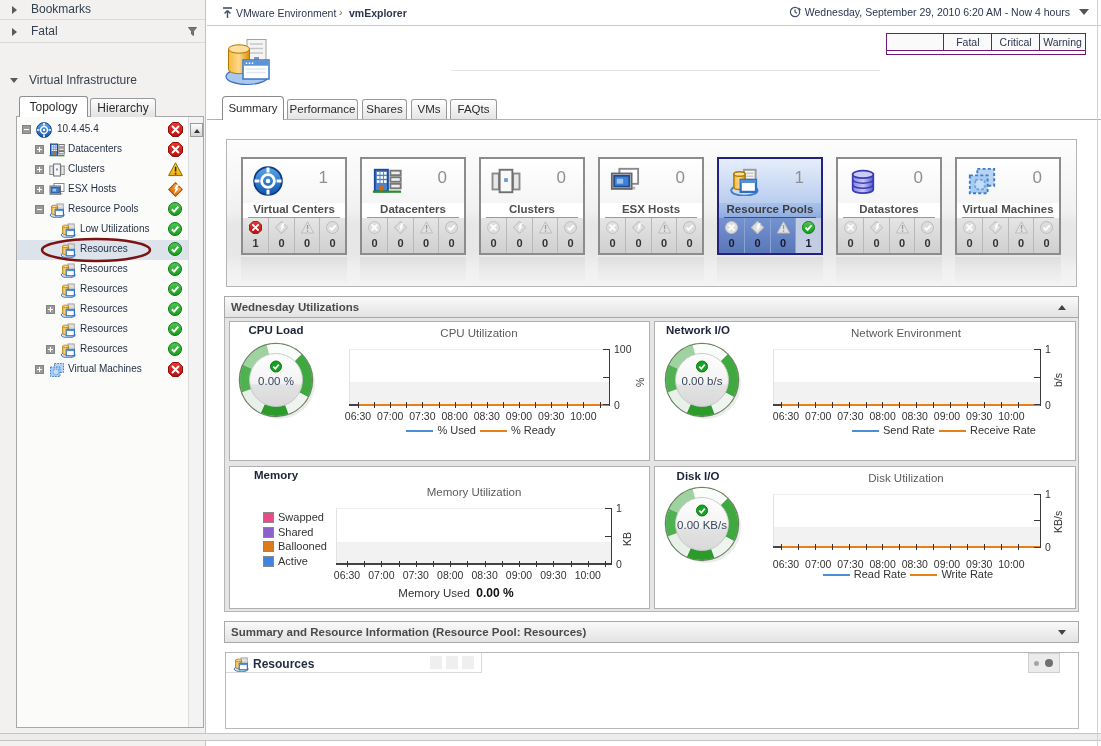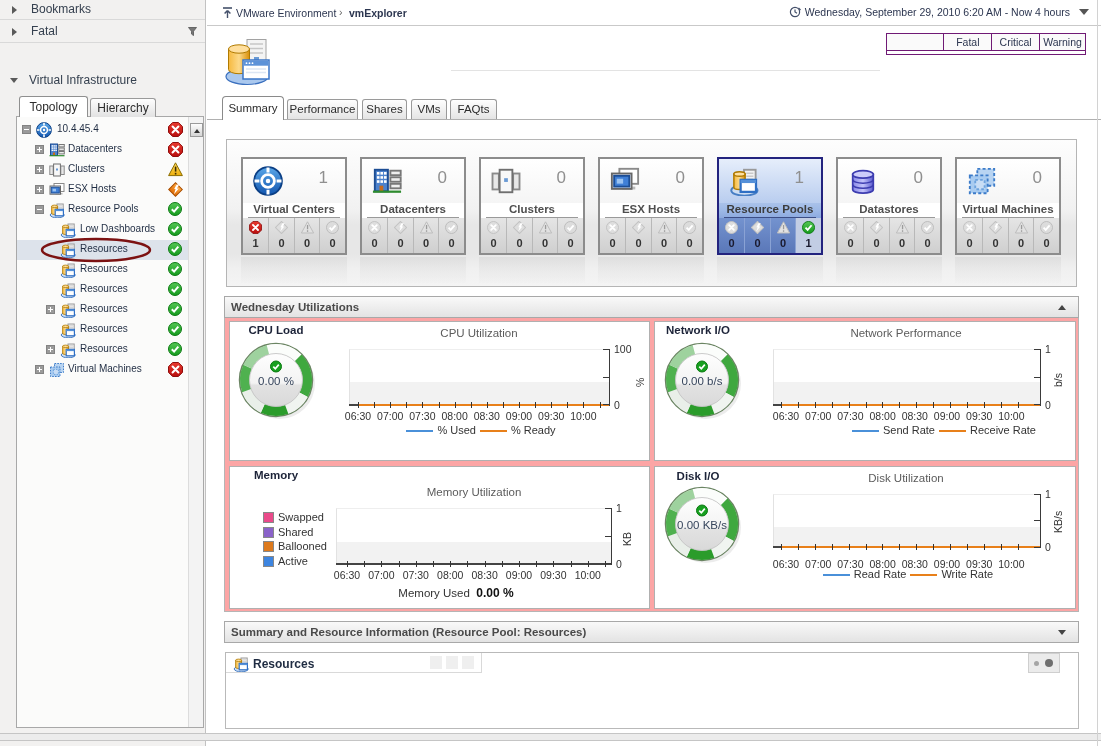--- a/index.html
+++ b/index.html
@@ -69,21 +69,21 @@
 .tile.sel .badges { background:linear-gradient(#7493cf,#5a77b8); }
 .tile.sel .bcol + .bcol { border-left:1px solid #8aa2d4; }
 .tile.sel .sep { background:#3c4e86; }
 .tile.sel .bnum { color:#1a1a2e; }
 .tile.sel .bcol.hl { background:#c2cde4; }
 
 .secthdr { position:absolute; left:17px; width:855px; height:22px; border:1px solid #a8a8a8; background:linear-gradient(#f9f9f9,#e3e3e3); font-size:11.5px; font-weight:bold; color:#4a4a4a; }
 .secthdr .t { position:absolute; left:6px; top:4px; }
 .secthdr .arr-u { position:absolute; right:12px; top:8px; width:0; height:0; border-left:4px solid transparent; border-right:4px solid transparent; border-bottom:5px solid #444; }
 .secthdr .arr-d { position:absolute; right:12px; top:8px; width:0; height:0; border-left:4px solid transparent; border-right:4px solid transparent; border-top:5px solid #444; }
-#chartbox { position:absolute; left:17px; top:318px; width:855px; height:294px; border:1px solid #b5b5b5; border-top:none; background:#fca5a5; }
+#chartbox { position:absolute; left:17px; top:318px; width:855px; height:294px; border:1px solid #b5b5b5; border-top:none; background:#e5e5e5; }
 .cpanel { position:absolute; border:1px solid #b0b0b0; background:#fff; }
 #p-cpu  { left:4px;   top:3px;   width:421px; height:140px; }
 #p-net  { left:429px; top:3px;   width:422px; height:140px; }
 #p-mem  { left:4px;   top:148px; width:421px; height:143px; }
 #p-disk { left:429px; top:148px; width:422px; height:143px; }
 .glabel { position:absolute; font-size:11.5px; font-weight:bold; color:#1c2338; text-align:center; width:110px; }
 .ctitle { position:absolute; font-size:11.5px; color:#5c5c5c; text-align:center; width:200px; }
 .plot { position:absolute; background:#fff; border-left:1px solid #e2e2e2; border-top:1px solid #eee; }
 .band { position:absolute; left:0; width:100%; background:#f2f2f2; }
 .xlab { position:absolute; font-size:10.5px; color:#333; width:34px; text-align:center; }
@@ -329,21 +329,21 @@
         </svg>
         <span class="tlabel" style="left:51px">Resource Pools</span>
         <svg class="tstat" width="14" height="14" viewBox="0 0 14 14">
           <use href="#i-ok"></use>
         </svg>
       </div>
   <div class="trow" style="top:220px">
         <svg class="ticon" width="16" height="16" viewBox="0 0 16 16" style="left:43px">
           <use href="#i-rp"></use>
         </svg>
-        <span class="tlabel" style="left:63px">Low Dashboards</span>
+        <span class="tlabel" style="left:63px">Low Utilizations</span>
         <svg class="tstat" width="14" height="14" viewBox="0 0 14 14">
           <use href="#i-ok"></use>
         </svg>
       </div>
   <div class="trow sel" style="top:240px">
         <svg class="ticon" width="16" height="16" viewBox="0 0 16 16" style="left:43px">
           <use href="#i-rp"></use>
         </svg>
         <span class="tlabel" style="left:63px">Resources</span>
         <svg class="tstat" width="14" height="14" viewBox="0 0 14 14">
@@ -768,21 +768,21 @@
         <span class="xlab" style="left:277.0px;top:92px">09:00</span>
         <span class="xlab" style="left:309.2px;top:92px">09:30</span>
         <span class="xlab" style="left:341.4px;top:92px">10:00</span>
 <div class="legend" style="left:154px;top:106px;width:200px;text-align:center"><i class="ln" style="background:#4a90d9"></i>% Used<i class="ln" style="background:#e8801a"></i>% Ready</div>
 <div class="cpanel" id="p-net"></div>
 <div class="glabel" style="left:418px;top:6px">Network I/O</div>
 <svg style="position:absolute;left:437px;top:22px" width="80" height="80" viewBox="0 0 80 80">
           <use href="#gauge"></use>
           <text x="40" y="45" font-size="11.5" fill="#36455c" text-anchor="middle" font-family="Liberation Sans, sans-serif">0.00 b/s</text>
         </svg>
-<div class="ctitle" style="left:581px;top:9px">Network Performance</div>
+<div class="ctitle" style="left:581px;top:9px">Network Environment</div>
 <div class="plot" style="left:548px;top:31px;width:267px;height:56px">
           <div class="band" style="top:32px;height:24px"></div>
         </div>
 <i class="vax" style="left:815px;top:31px;height:57px"></i>
 <i class="htk" style="left:809px;top:31px"></i>
         <i class="htk" style="left:809px;top:59px"></i>
         <i class="htk" style="left:809px;top:86px"></i>
 <span class="ylab" style="left:820px;top:25px">1</span>
         <span class="ylab" style="left:820px;top:81px">0</span>
 <span class="yrot" style="left:823px;top:53px;width:20px">b/s</span>

